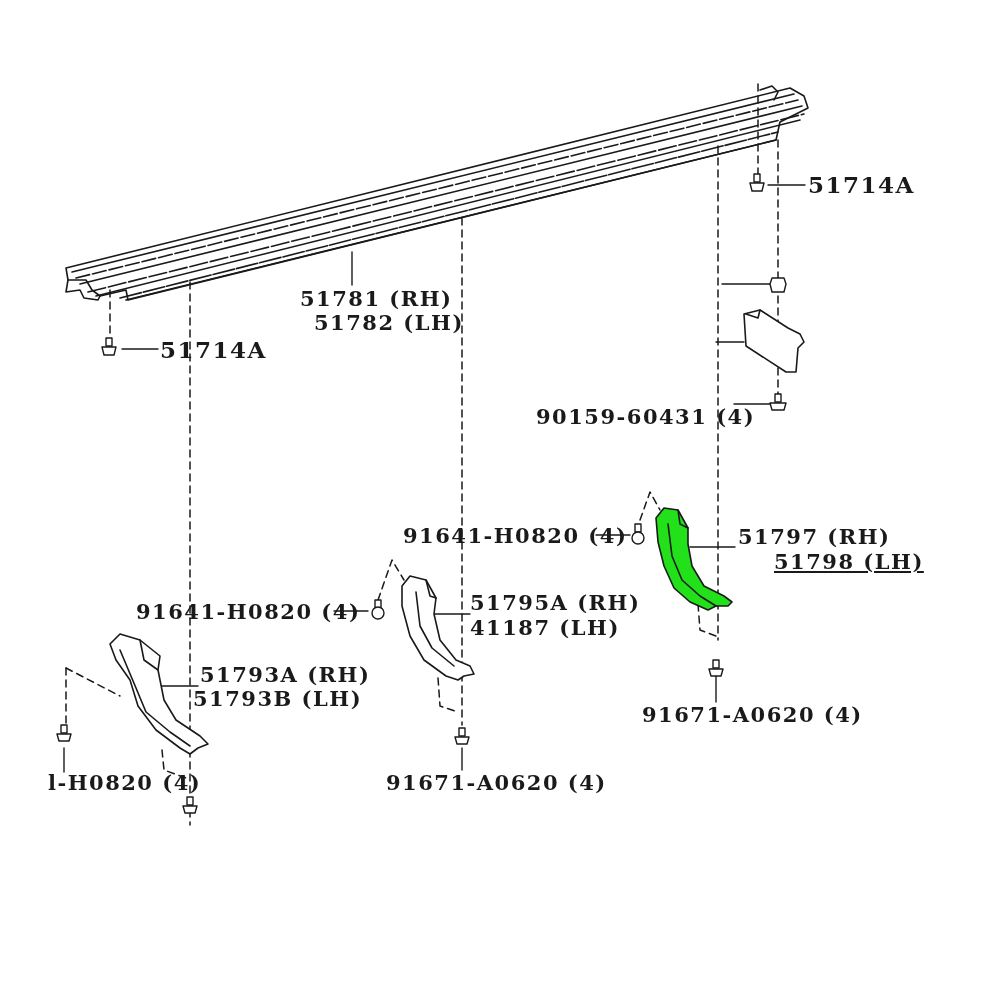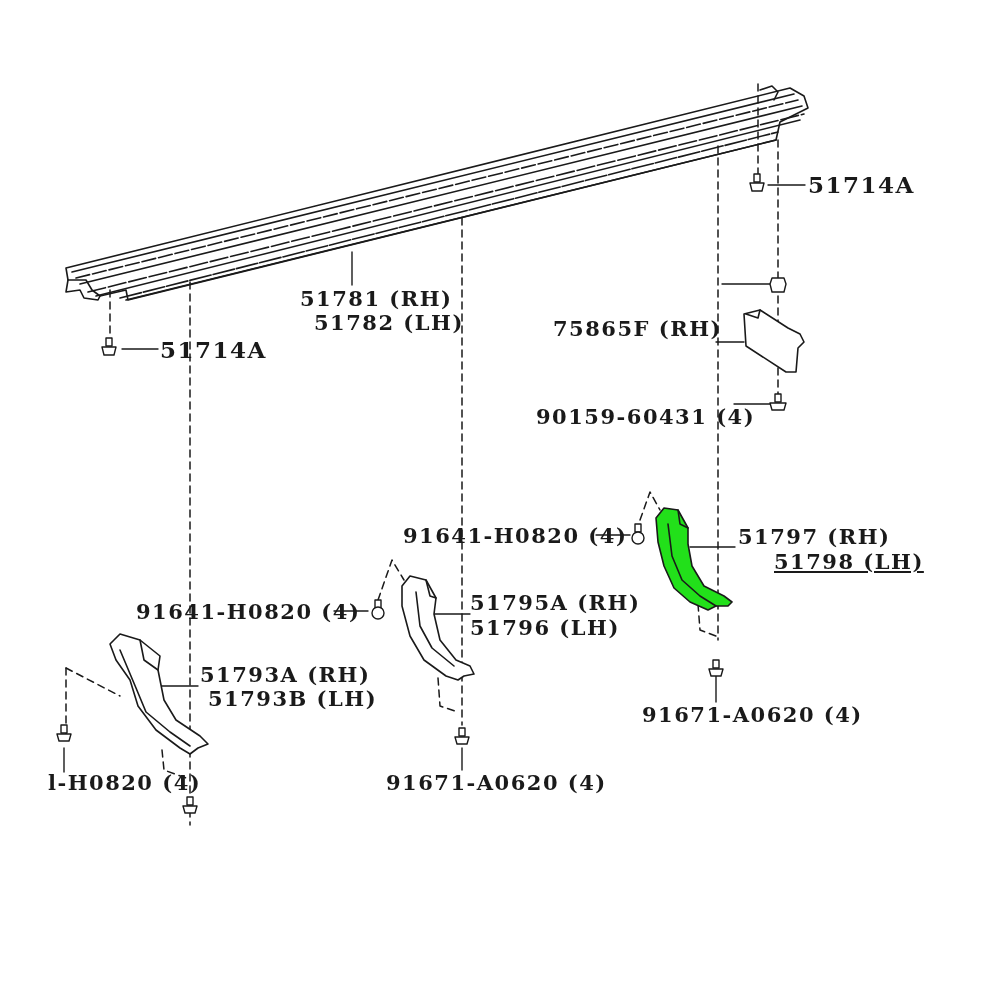--- a/index.html
+++ b/index.html
@@ -139,33 +139,32 @@
     </g>
   </svg>
 
   <div class="lbl big" style="left:808px; top:172px;">51714A</div>
   <div class="lbl big" style="left:160px; top:337px;">51714A</div>
 
   <div class="lbl" style="left:300px; top:286px;">51781 (RH)</div>
   <div class="lbl" style="left:314px; top:310px;">51782 (LH)</div>
 
 
-  <div class="lbl" style="left:553px; top:316px;">75865F (RH)</div>
 
   <div class="lbl" style="left:536px; top:393px;margin-top:11px;">90159-60431 (4)</div>
 
   <div class="lbl" style="left:403px; top:523px;">91641-H0820 (4)</div>
 
   <div class="lbl" style="left:738px; top:524px;">51797 (RH)</div>
   <div class="lbl" style="left:774px; top:549px;text-decoration:underline;">51798 (LH)</div>
 
   <div class="lbl" style="left:136px; top:599px;">91641-H0820 (4)</div>
 
   <div class="lbl" style="left:470px; top:590px;">51795A (RH)</div>
-  <div class="lbl" style="left:470px; top:615px;">51796 (LH)</div>
+  <div class="lbl" style="left:470px; top:615px;">41187 (LH)</div>
 
   <div class="lbl" style="left:200px; top:662px;">51793A (RH)</div>
-  <div class="lbl" style="left:208px; top:686px;">51793B (LH)</div>
+  <div class="lbl" style="left:193px; top:686px;">51793B (LH)</div>
 
   <div class="lbl" style="left:642px; top:702px;">91671-A0620 (4)</div>
   <div class="lbl" style="left:386px; top:770px;">91671-A0620 (4)</div>
   <div class="lbl" style="left:48px; top:770px;">l-H0820 (4)</div>
 </div>
 
 </body></html>

